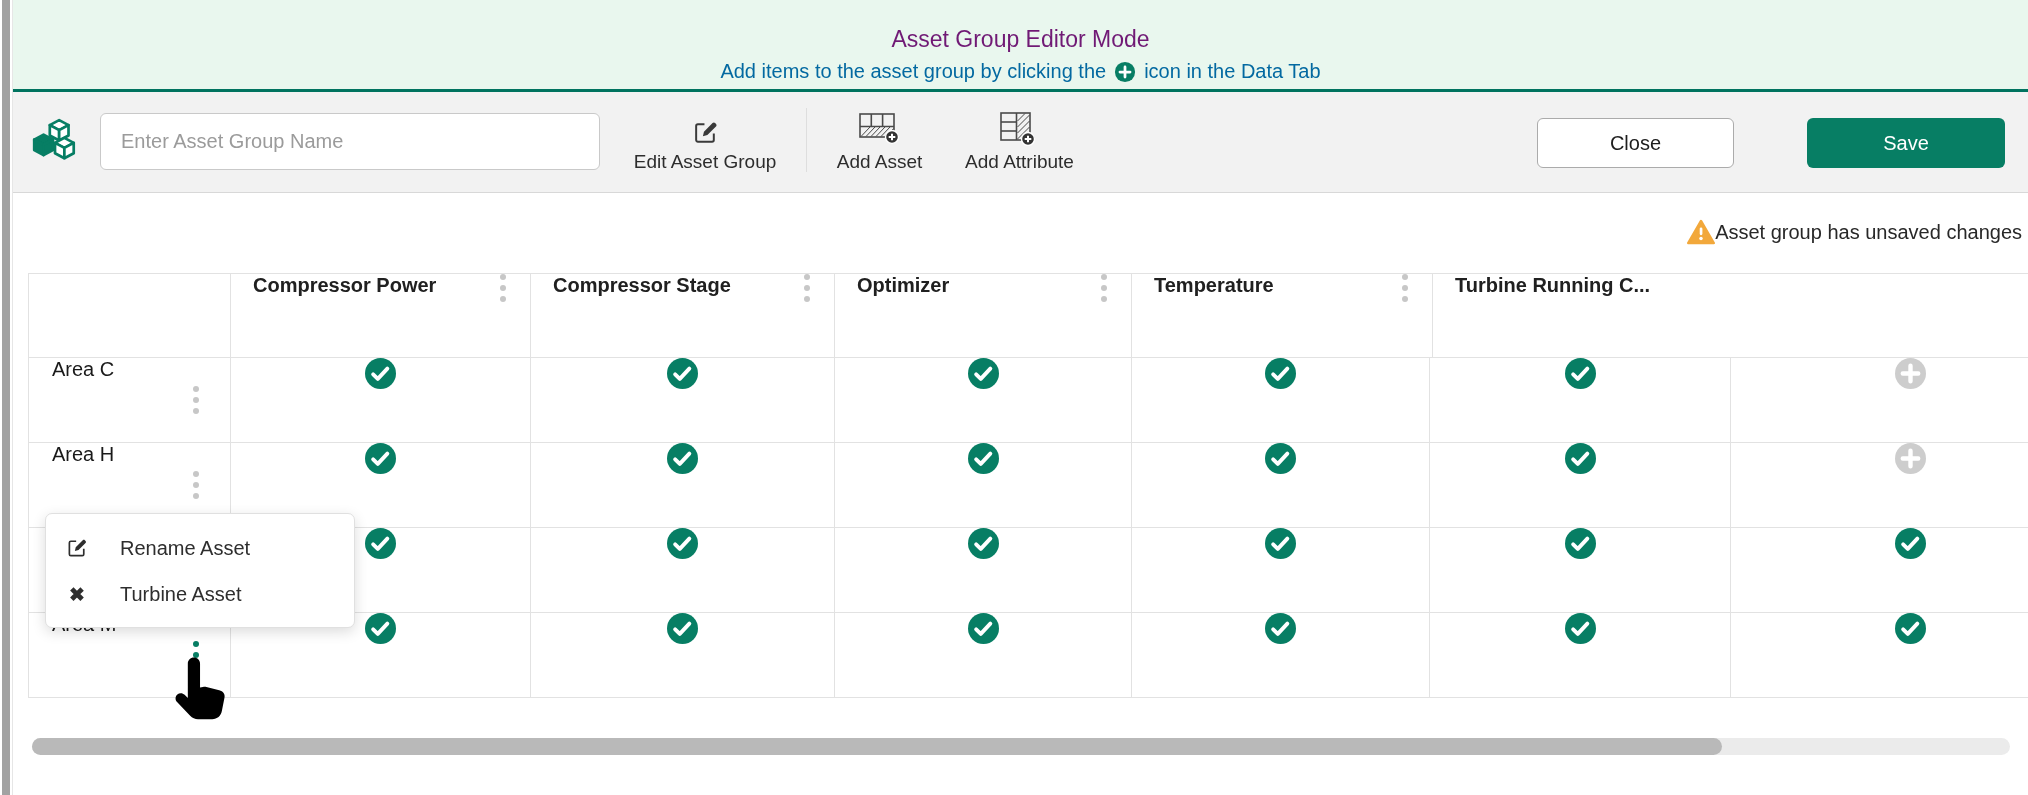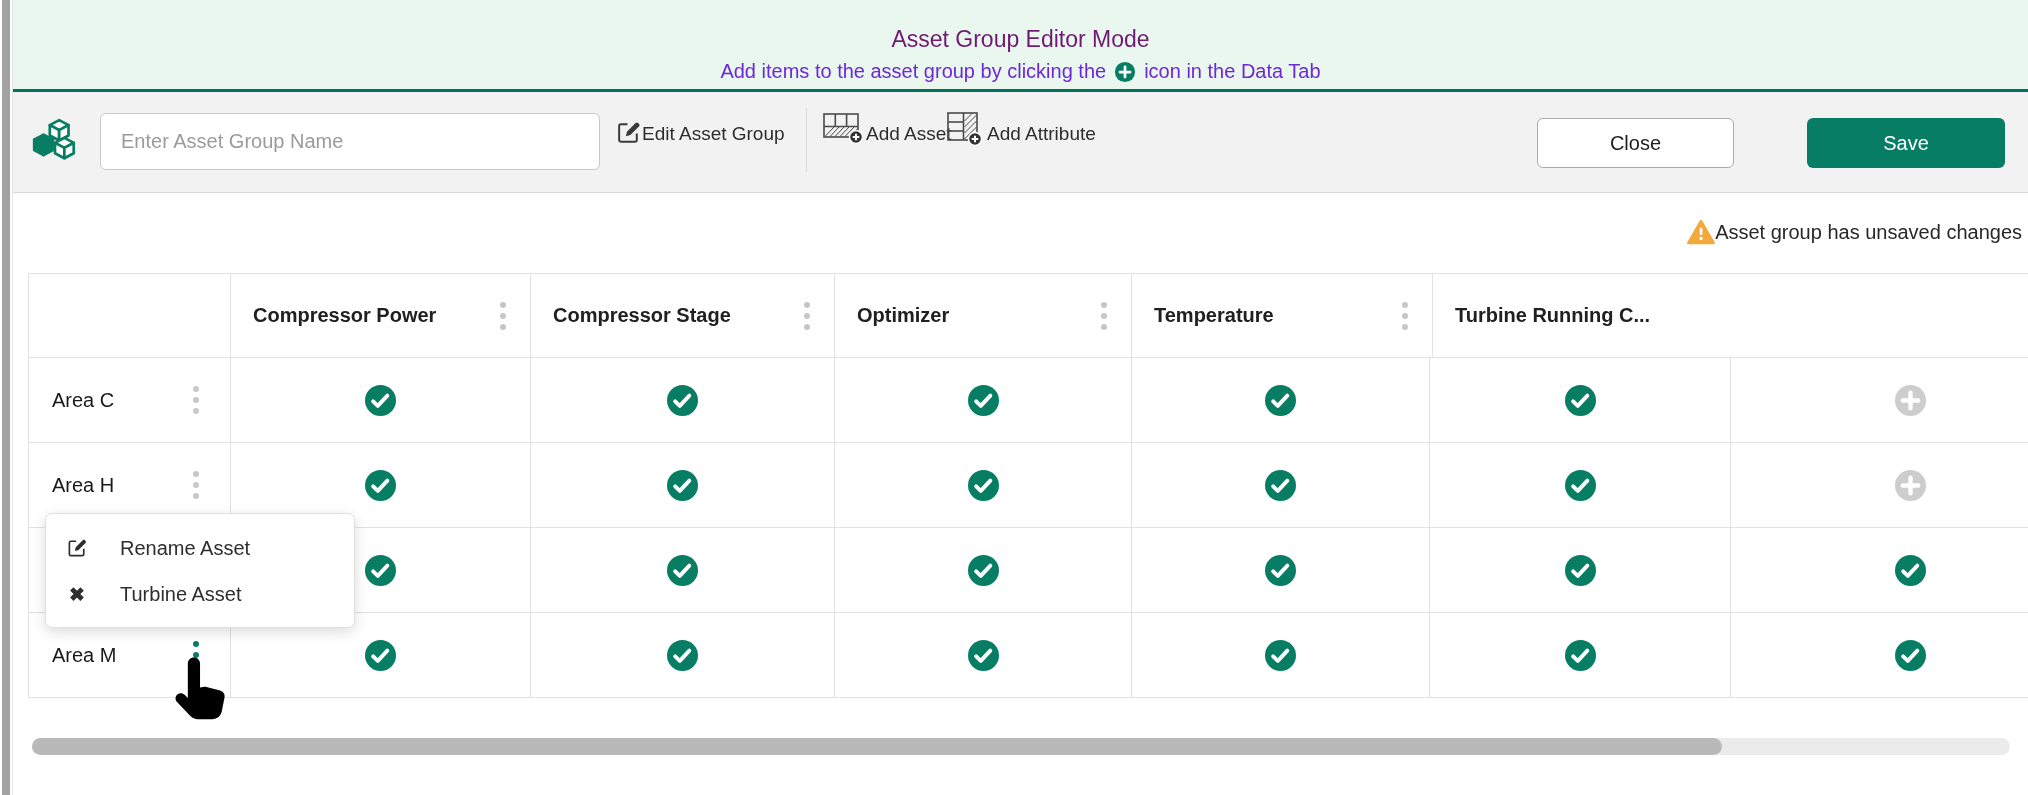--- a/index.html
+++ b/index.html
@@ -22,33 +22,33 @@
   .left-scroll{position:absolute;left:2px;top:0;width:8px;height:795px;background:#a2a2a2}
   .panel-left-line{position:absolute;left:12px;top:0;width:1px;height:795px;background:#e6e6e6}
 
   
   .banner{
     position:absolute;left:13px;top:0;right:0;height:92px;
     background:var(--banner-bg);border-bottom:3px solid var(--banner-border);
     display:flex;flex-direction:column;align-items:center;
   }
   .banner-title{margin-top:26px;font-size:23px;font-weight:400;color:#701a75}
-  .banner-sub{margin-top:7px;font-size:20px;color:#6d28d9;display:flex;align-items:center;gap:8px}
+  .banner-sub{margin-top:7px;font-size:20px;color:#0369a1;display:flex;align-items:center;gap:8px}
   .plus-circle{width:22px;height:22px;display:inline-block}
 
   
   .toolbar{position:absolute;left:13px;top:92px;right:0;height:101px;background:#f2f2f2;border-bottom:1px solid #d8d8d8}
   .cubes{position:absolute;left:30px;top:116px;width:50px;height:52px}
   .name-input{
     position:absolute;left:100px;top:113px;width:500px;height:57px;
     border:1px solid #c9c9c9;border-radius:6px;background:#fff;
     padding:0 20px;font-size:20px;color:#333;font-family:"Liberation Sans",sans-serif;outline:none;
   }
   .name-input::placeholder{color:#9b9b9b}
-  .tool-btn{position:absolute;display:flex;flex-direction:row;align-items:center;background:none;border:none;font-family:"Liberation Sans",sans-serif;cursor:pointer}
+  .tool-btn{position:absolute;display:flex;flex-direction:column;align-items:center;background:none;border:none;font-family:"Liberation Sans",sans-serif;cursor:pointer}
   .tool-btn .ticon{height:30px;display:flex;align-items:flex-end}
   .tool-btn .tlabel{margin-top:5px;font-size:19px;color:#2d2d2d;white-space:nowrap}
   #btn-edit-group{left:615px;top:116px;width:180px}
   #btn-add-asset{left:822px;top:116px;width:115px}
   #btn-add-attr{left:947px;top:116px;width:145px}
   .vdiv{position:absolute;left:806px;top:108px;width:1px;height:64px;background:#dedede}
   .btn-close,.btn-save{
     position:absolute;top:118px;height:50px;border-radius:6px;font-size:20px;
     display:flex;align-items:center;justify-content:center;font-family:"Liberation Sans",sans-serif;cursor:pointer;
   }
@@ -56,21 +56,21 @@
   .btn-save{left:1807px;width:198px;background:var(--brand-teal);border:none;color:#fff}
 
   
   .alert{position:absolute;top:219px;right:6px;display:flex;align-items:center;font-size:20px;color:#282828}
   .alert svg{width:28px;height:26px}
 
   
   .tbl{position:absolute;left:28px;top:273px;display:flex;flex-direction:column;background:#fff}
   .tr{display:flex;height:85px;border-bottom:1px solid var(--grid-line)}
   .tr.thead{border-top:1px solid var(--grid-line)}
-  .td{border-left:1px solid var(--grid-line);display:flex;align-items:center;position:relative;background:#fff}
+  .td{border-left:1px solid var(--grid-line);display:flex;align-items:flex-start;position:relative;background:#fff}
   .c0{width:202px}.c1{width:300px}.c2{width:304px}.c3{width:297px}.c4{width:298px}.c5{width:301px}.c6{width:360px}
   .th{justify-content:space-between;padding:0 24px 0 22px;font-size:20px;font-weight:700;color:#202020}
   .rowhead{padding-left:23px;font-size:20px;color:#1a1a1a}
   .cell{justify-content:center}
   .kebab{display:flex;flex-direction:column;gap:5px;cursor:pointer}
   .kebab i{width:6px;height:6px;border-radius:50%;background:var(--kebab-gray)}
   .rowhead .kebab{position:absolute;left:164px;top:50%;transform:translateY(-50%)}
   .kebab.active i{background:var(--brand-teal)}
   .kebab.active i:last-child{background:var(--click-dot-pink)}
   .state-ic{width:31px;height:31px;display:none}

